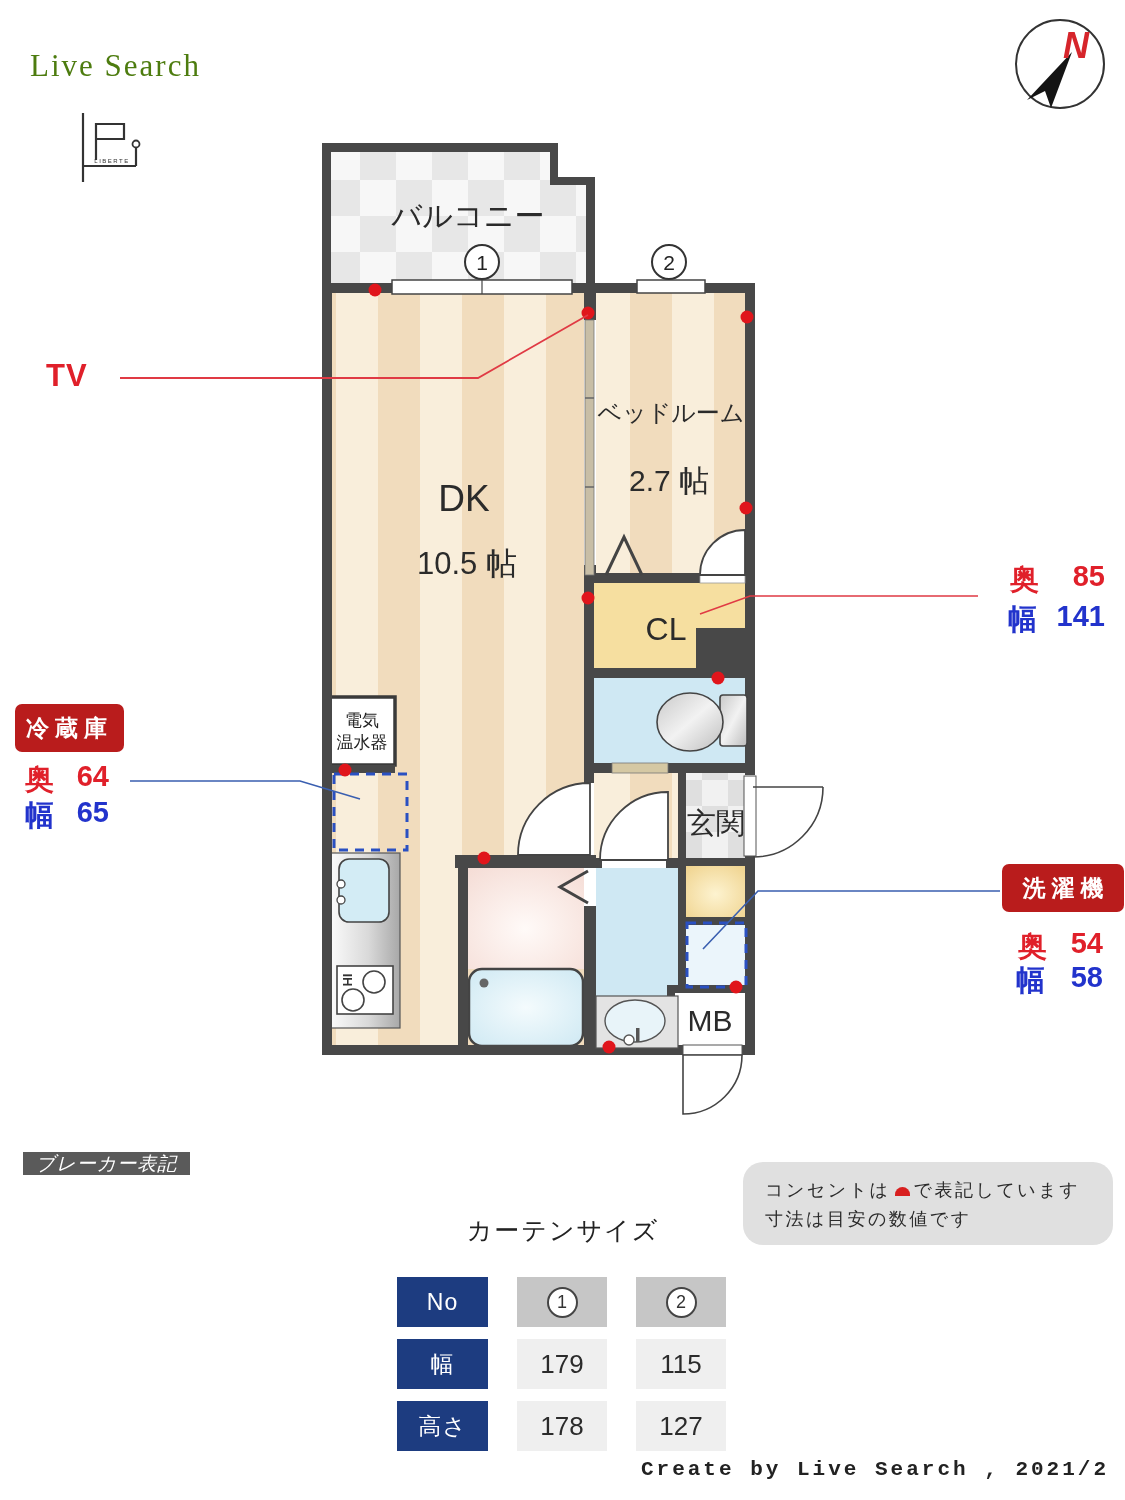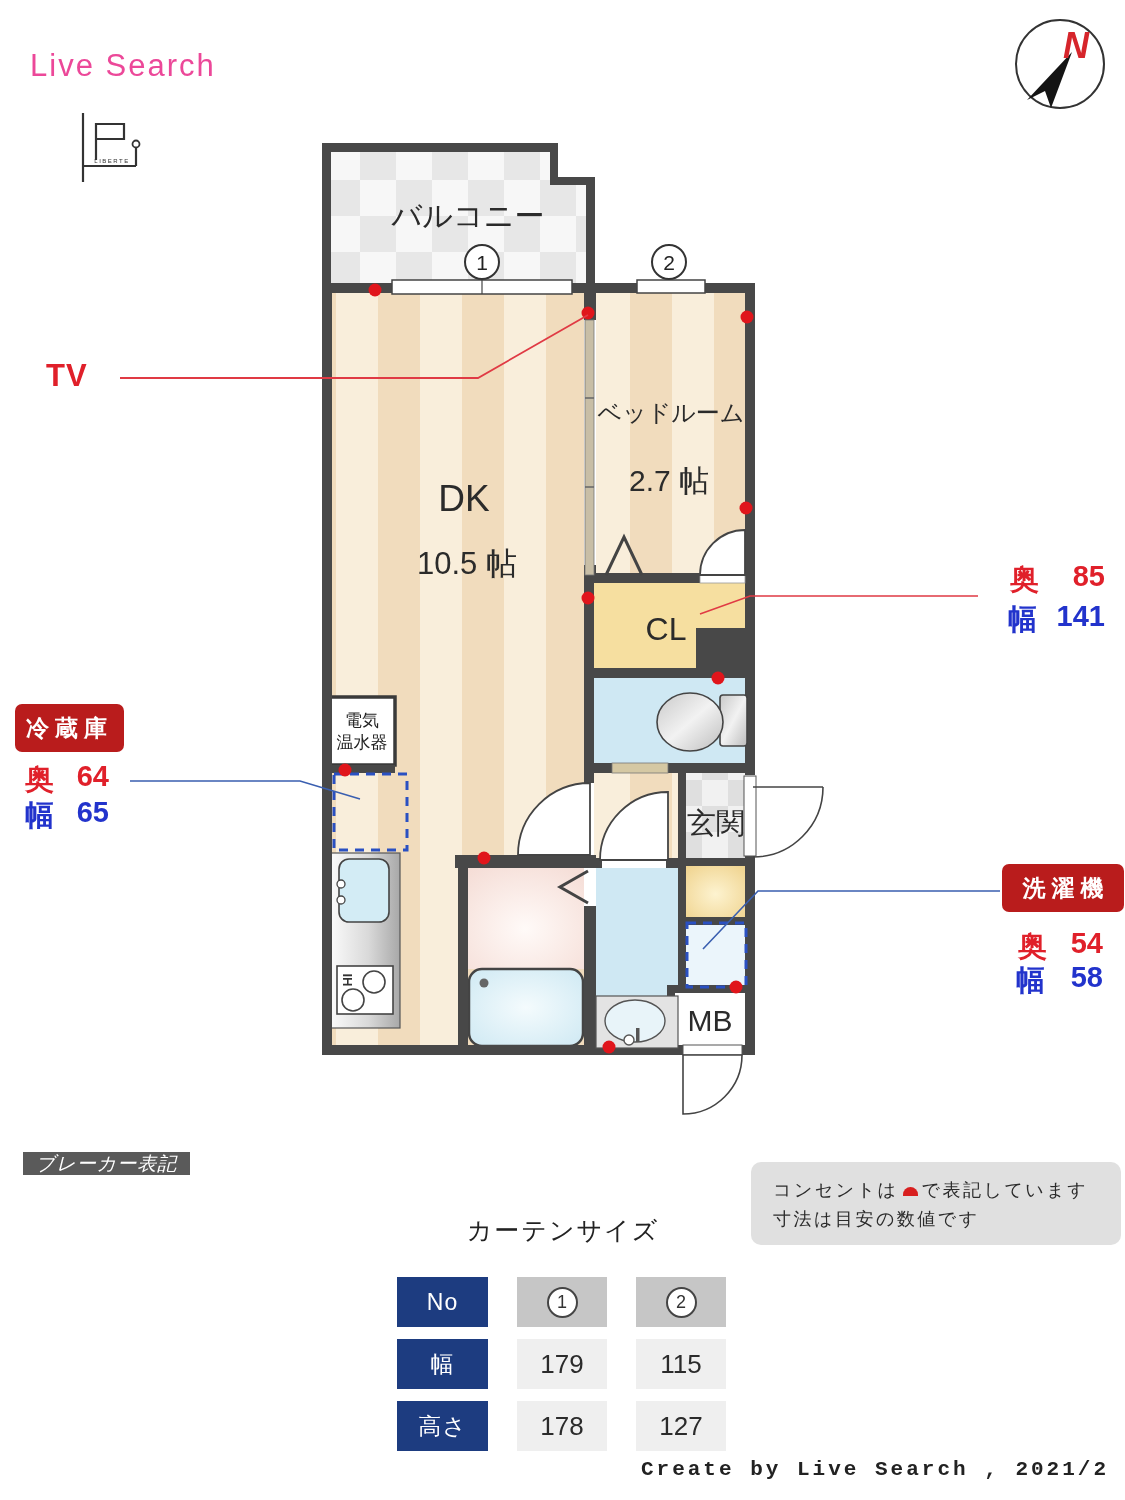--- a/index.html
+++ b/index.html
@@ -1,21 +1,21 @@
 <!DOCTYPE html>
 <html><head>
 <meta charset="utf-8">
 <style>
   html,body{margin:0;padding:0;}
   body{width:1125px;height:1500px;background:#ffffff;position:relative;
        font-family:"Liberation Sans",sans-serif;overflow:hidden;}
   .abs{position:absolute;}
   
-  .brand{left:30px;top:48px;font-family:Liberation Sans, sans-serif;font-size:31px;
-         color:#ec4899;letter-spacing:2px;}
+  .brand{left:30px;top:48px;font-family:Liberation Serif, serif;font-size:31px;
+         color:#4d7c0f;letter-spacing:2px;}
   
   .tv{left:46px;top:358px;font-size:31px;color:#e0202a;font-weight:bold;letter-spacing:1px;}
   
   .badge{background:#b91c1c;color:#fff;border-radius:7px;display:flex;align-items:center;
          justify-content:center;font-size:23px;font-weight:bold;letter-spacing:6px;}
   .badge-fridge{left:15px;top:704px;width:109px;height:48px;}
   .badge-washer{left:1002px;top:864px;width:116px;height:48px;padding-left:6px;}
   
   .dim-row{display:flex;justify-content:space-between;font-size:29px;font-weight:bold;}
   .red{color:#e0202a;} .blue{color:#2233cc;}
@@ -36,23 +36,23 @@
       grid-auto-rows:50px;column-gap:29px;row-gap:12px;}
   .hcell{background:#1d3c80;color:#fff;display:flex;align-items:center;justify-content:center;
          font-size:23px;letter-spacing:1px;}
   .chead{background:#c6c6c6;display:flex;align-items:center;justify-content:center;}
   .vcell{background:#efefef;display:flex;align-items:center;justify-content:center;
          font-size:26px;color:#2b2b2b;}
   .circ{width:31px;height:31px;border:2px solid #444;border-radius:50%;background:#fff;
         display:flex;align-items:center;justify-content:center;font-size:18px;color:#333;
         box-sizing:border-box;}
   
-  .note{left:743px;top:1162px;width:370px;height:83px;background:#e0e0e0;border-radius:10px;
+  .note{left:743px;top:1162px;width:370px;height:83px;background:#e0e0e0;border-radius:20px;
         box-sizing:border-box;padding:14px 0 0 22px;font-size:18px;letter-spacing:2.5px;
-        color:#2b2b2b;line-height:29px;margin-left:8px;}
+        color:#2b2b2b;line-height:29px;}
   .dome{display:inline-block;width:15px;height:9px;background:#d81f1f;
         border-radius:8px 8px 0 0;margin:0 4px;}
   
   .credit{right:16px;top:1458px;font-size:21px;font-weight:bold;letter-spacing:3px;color:#222;font-family:Liberation Mono, monospace;}
   svg text{font-family:"Liberation Sans",sans-serif;}
 </style>
 </head>
 <body>
 
 <svg class="abs" style="left:0;top:0" width="1125" height="1500" viewBox="0 0 1125 1500">

